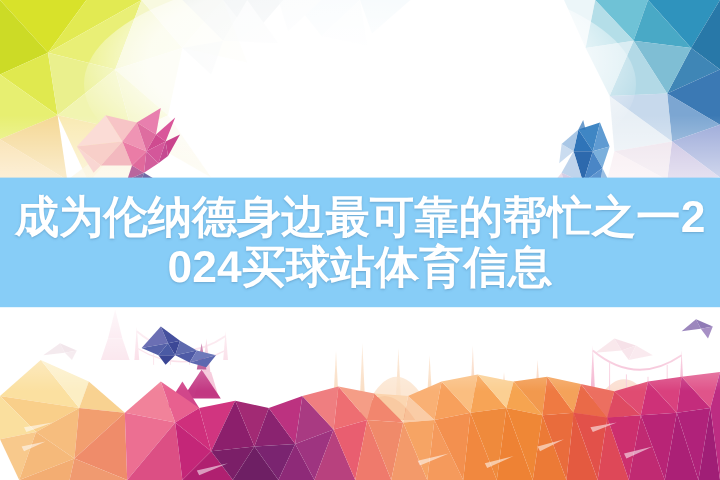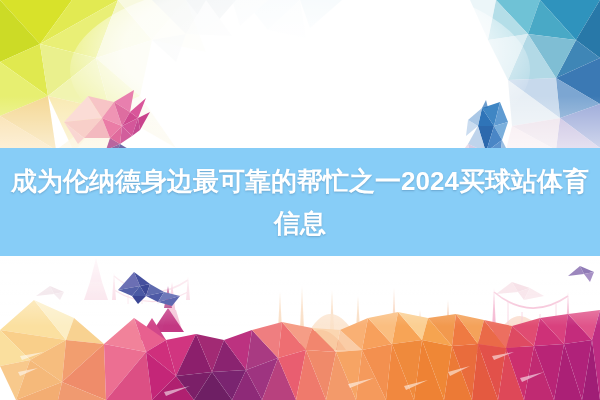--- a/index.html
+++ b/index.html
@@ -42,21 +42,21 @@
     top: 148px;
     width: 600px;
     height: 108px;
     z-index: 40;
     display: flex;
     align-items: center;
     justify-content: center;
     box-sizing: border-box;
     padding: 0 10px;
     color: #ffffff;
-    font-size: 26px;
+    font-size: 37px;
     font-weight: bold;
     line-height: 42px;
     letter-spacing: 0px;
     text-align: center;
     text-shadow: 0 1px 2px rgba(70,120,160,0.45);
     white-space: normal;
     word-break: break-all;
   }
 </style>
 </head>

